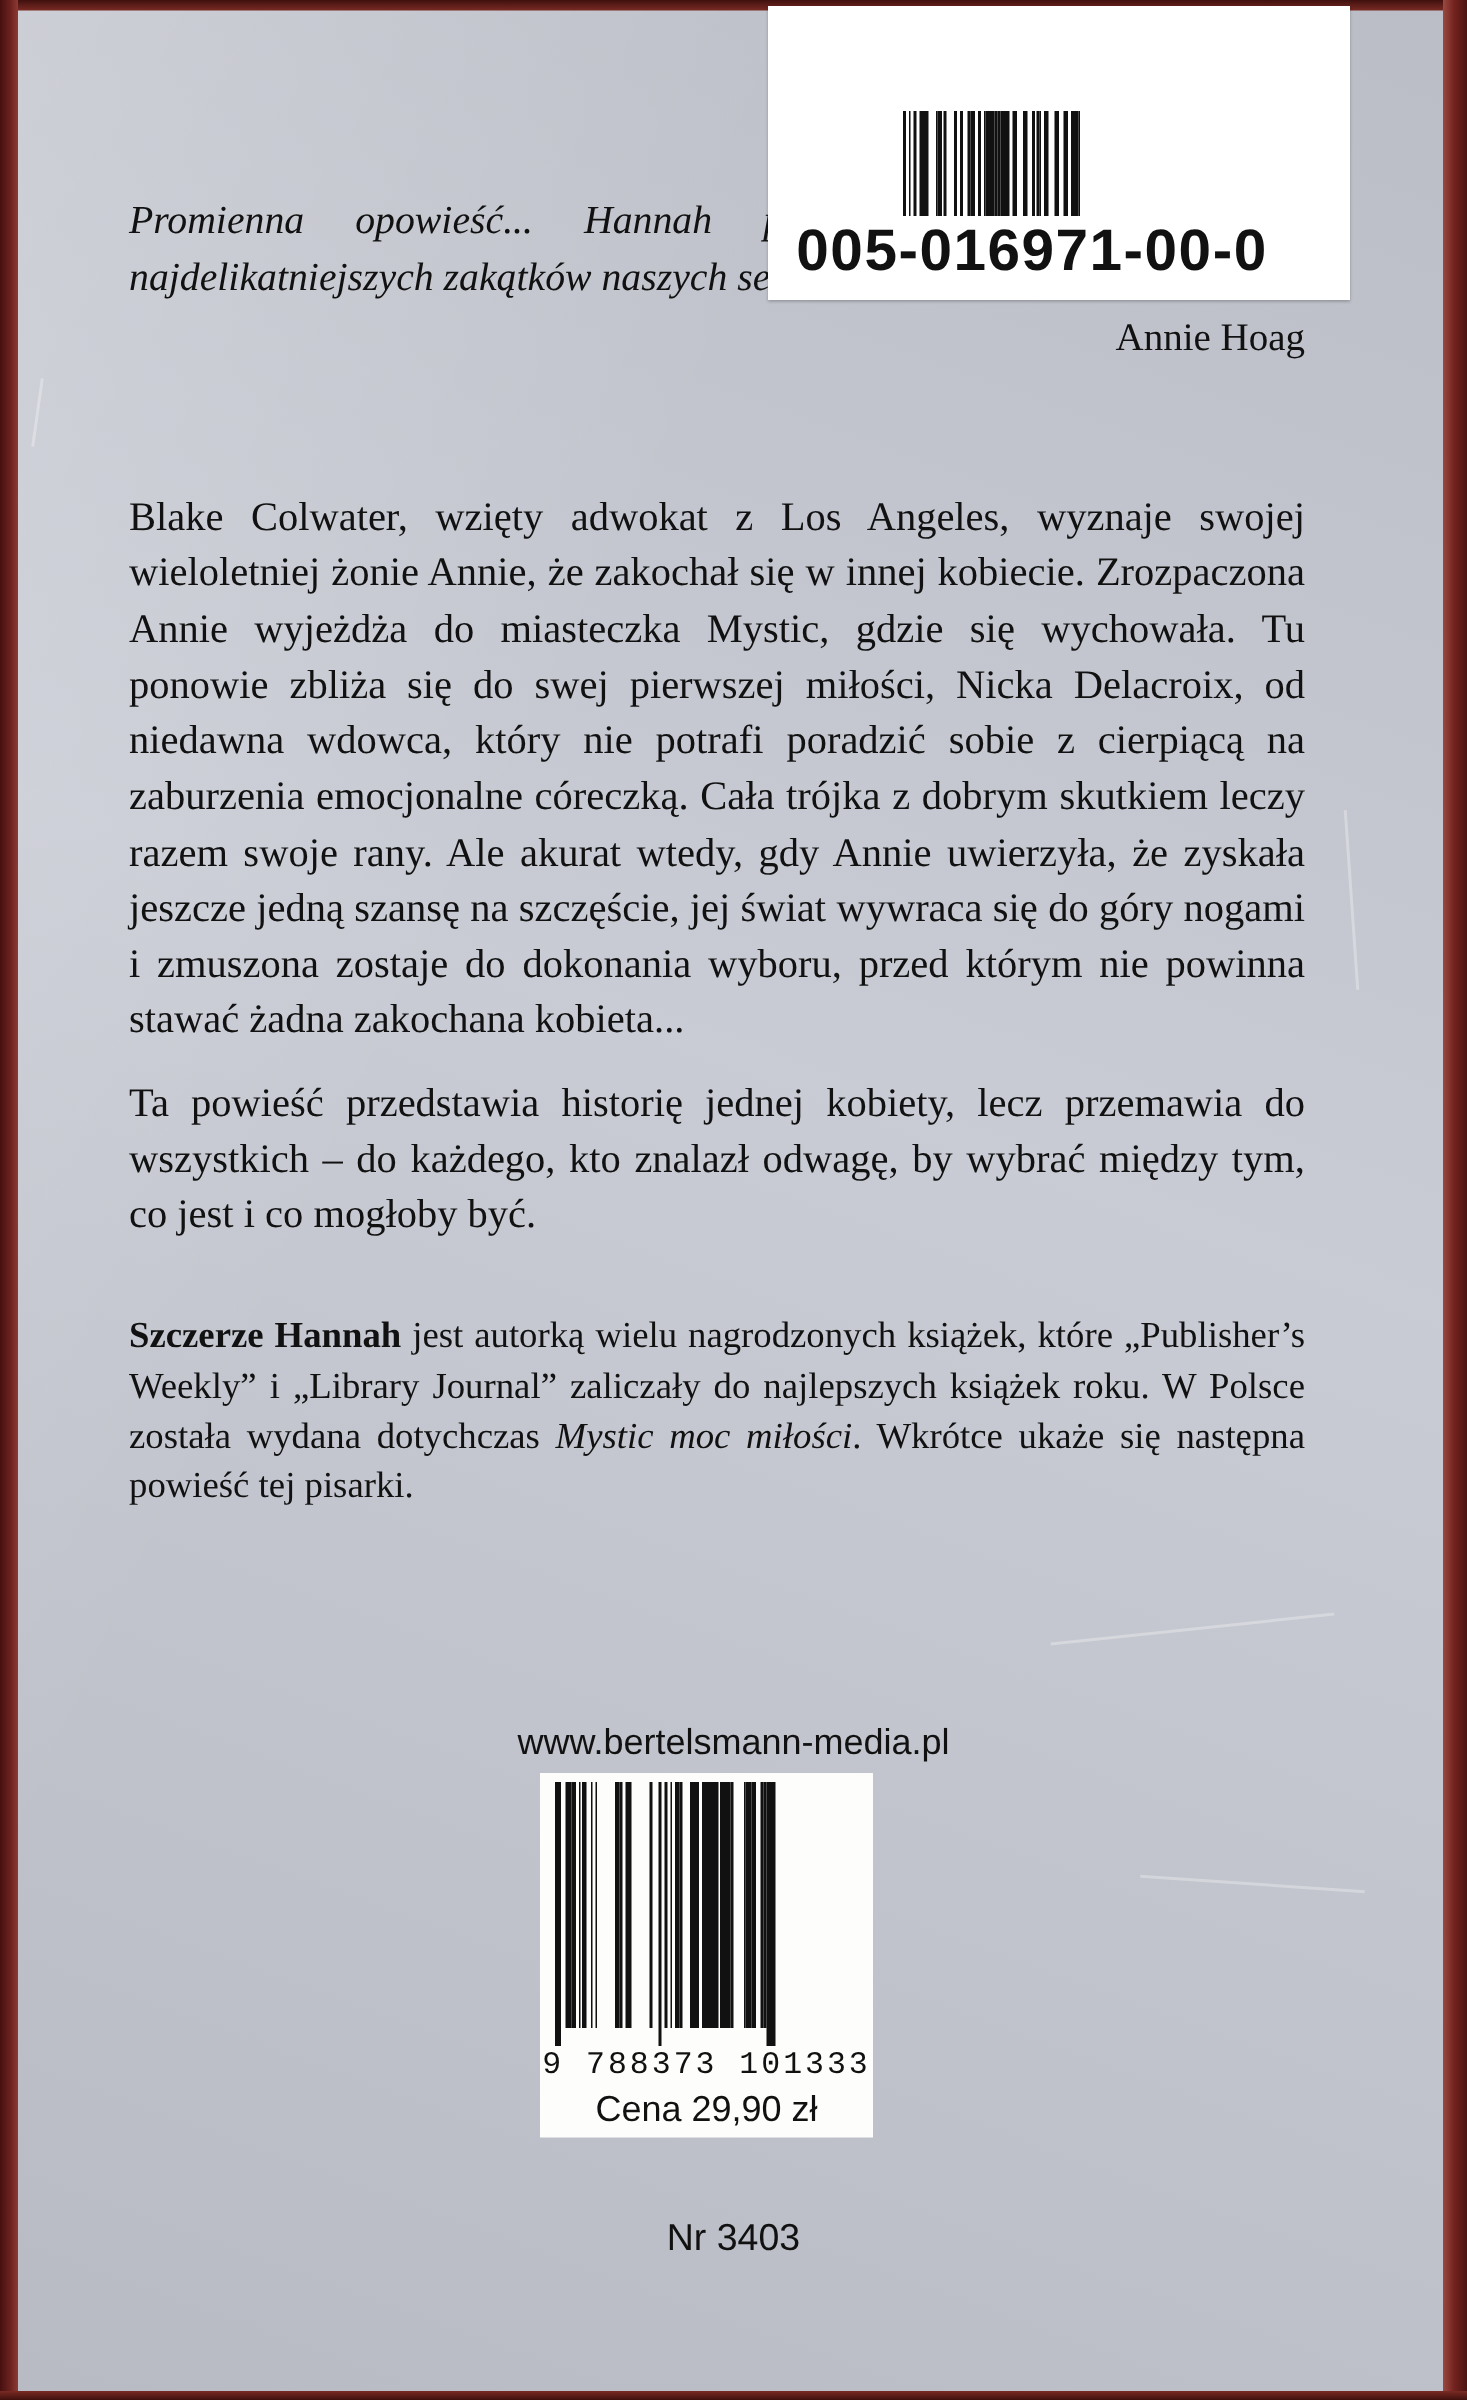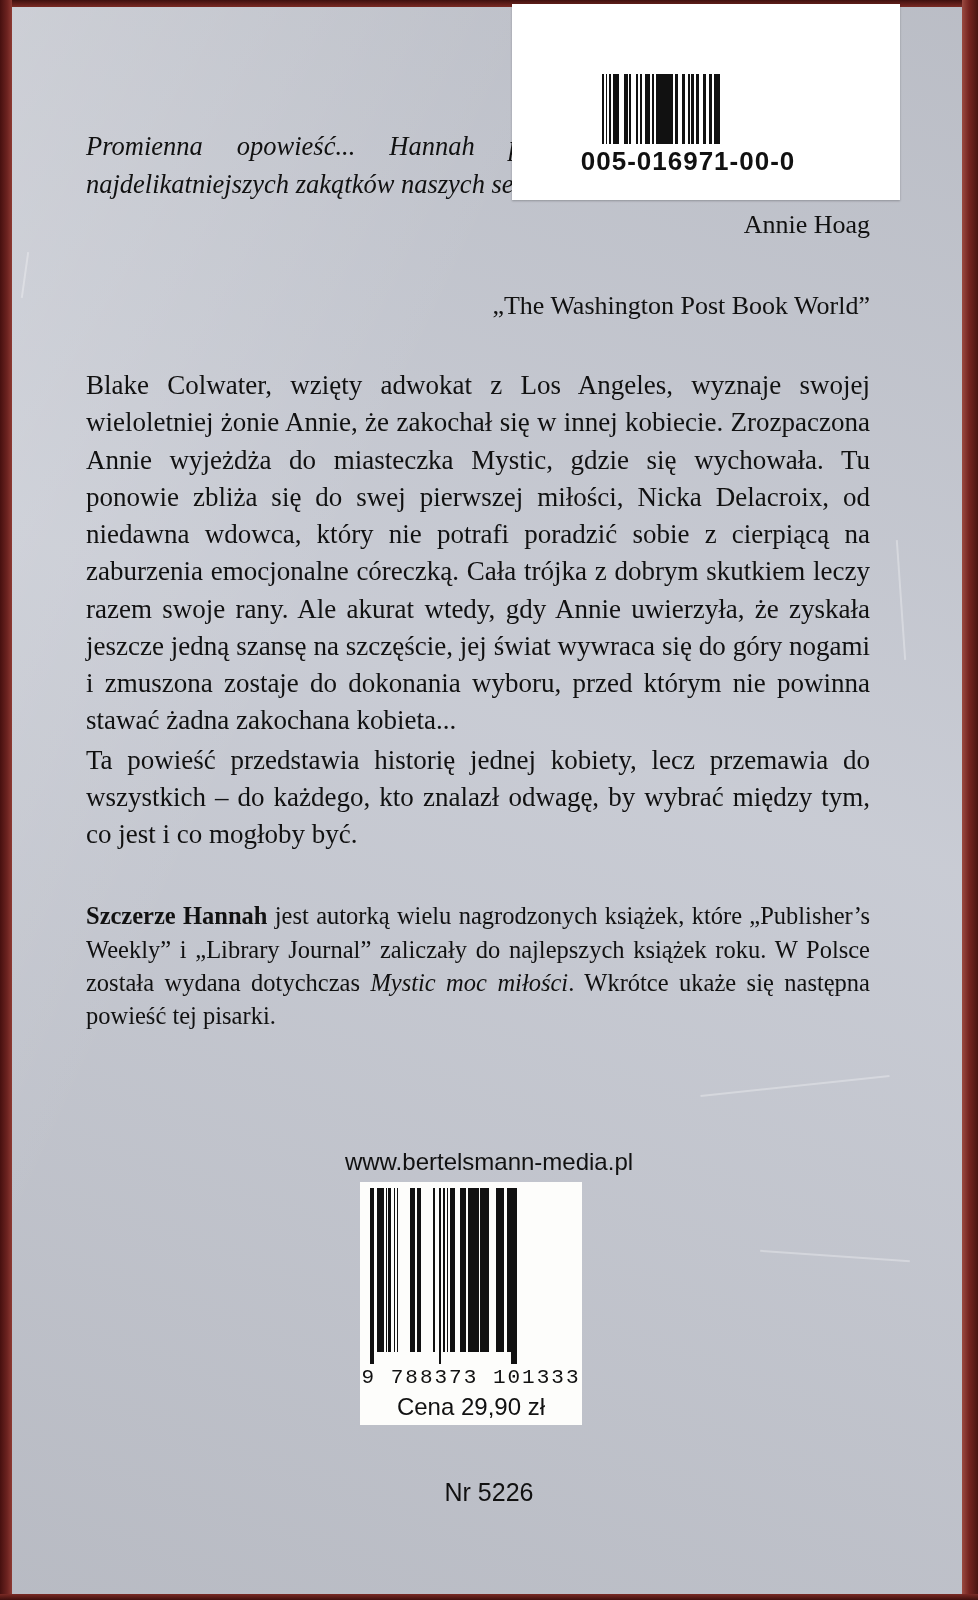--- a/index.html
+++ b/index.html
@@ -77,21 +77,21 @@
   }
   .gap-1 { height: 40px; }
   .gap-2 { height: 42px; }
 
   .blurb {
     font-size: 27px;
     line-height: 1.38;
     text-align: justify;
     margin: 0;
   }
-  .blurb.second { margin-top: 2px; }
+  .blurb.second { margin-top: 18px; }
 
   .bio {
     font-size: 24.5px;
     line-height: 1.36;
     text-align: justify;
     margin: 0;
   }
   .gap-3 { height: 46px; }
   b.author { font-weight: bold; }
   i.title { font-style: italic; }
@@ -181,21 +181,21 @@
     display: flex;
     align-items: stretch;
   }
   .sticker-bars span { display: block; }
   .sticker-number {
     position: absolute;
     left: 0; top: 142px;
     width: 352px;
     text-align: center;
     font-family: "Liberation Sans", sans-serif;
-    font-size: 26px;
+    font-size: 39px;
     font-weight: bold;
     letter-spacing: 1px;
     color: #111;
   }
 </style>
 </head>
 <body>
 
 <div id="cover">
 
@@ -209,21 +209,20 @@
   <div class="scuff" style="left:700px;top:1085px;width:190px;height:2px;transform:rotate(-6deg);"></div>
   <div class="scuff" style="left:760px;top:1255px;width:150px;height:2px;transform:rotate(4deg);"></div>
 
   <div class="content">
 
     <p class="quote">Promienna opowieść... Hannah przenika do najczulszych i najdelikatniejszych zakątków naszych serc.</p>
     <p class="quote attrib">Annie Hoag</p>
 
     <div class="gap-1"></div>
 
-    <p class="quote attrib">„The Washington Post Book World”</p>
 
     <div class="gap-2"></div>
 
     <p class="blurb">Blake Colwater, wzięty adwokat z Los Angeles, wyznaje swojej wieloletniej żonie Annie, że zakochał się w innej kobiecie. Zrozpaczona Annie wyjeżdża do miasteczka Mystic, gdzie się wychowała. Tu ponowie zbliża się do swej pierwszej miłości, Nicka Delacroix, od niedawna wdowca, który nie potrafi poradzić sobie z cierpiącą na zaburzenia emocjonalne córeczką. Cała trójka z dobrym skutkiem leczy razem swoje rany. Ale akurat wtedy, gdy Annie uwierzyła, że zyskała jeszcze jedną szansę na szczęście, jej świat wywraca się do góry nogami i zmuszona zostaje do dokonania wyboru, przed którym nie powinna stawać żadna zakochana kobieta...</p>
     <p class="blurb second">Ta powieść przedstawia historię jednej kobiety, lecz przemawia do wszystkich – do każdego, kto znalazł odwagę, by wybrać między tym, co jest i co mogłoby być.</p>
 
     <div class="gap-3"></div>
 
     <p class="bio"><b class="author">Szczerze Hannah</b><span> jest autorką wielu nagrodzonych książek, które „Publisher’s Weekly” i „Library Journal” zaliczały do najlepszych książek roku. W Polsce została wydana dotychczas </span><i class="title">Mystic moc miłości</i><span>. Wkrótce ukaże się następna powieść tej pisarki.</span></p>
 
@@ -309,21 +308,21 @@
         <span style="width:2px;background:#111;height:93%;"></span>
         <span style="width:2px;background:#111;height:93%;"></span>
         <span style="width:3px;background:#111;height:100%;"></span>
         <span style="width:3px;background:#111;height:100%;"></span>
         <span style="width:1px;background:transparent;height:100%;"></span>
       </div>
     <div class="ean-digits">9 788373 101333</div>
     <div class="price">Cena 29,90 zł</div>
   </div>
 
-  <div class="nr">Nr 5226</div>
+  <div class="nr">Nr 3403</div>
 
   <div class="sticker">
     <div class="sticker-bars" id="sticker-bars">
         <span style="width:2px;background:transparent;height:100%;"></span>
         <span style="width:3px;background:transparent;height:100%;"></span>
         <span style="width:3px;background:transparent;height:100%;"></span>
         <span style="width:2px;background:#111;height:100%;"></span>
         <span style="width:2px;background:transparent;height:100%;"></span>
         <span style="width:1px;background:#111;height:100%;"></span>
         <span style="width:2px;background:transparent;height:100%;"></span>

